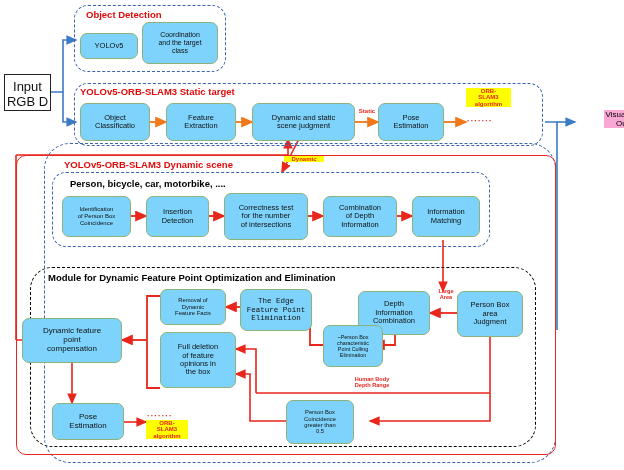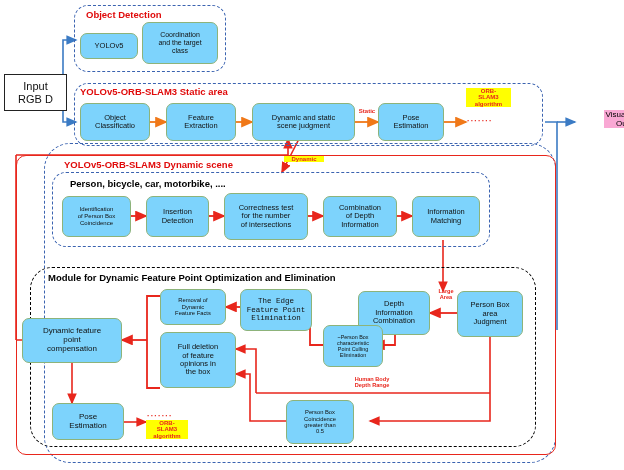--- a/index.html
+++ b/index.html
@@ -129,21 +129,21 @@
 
     <g stroke="#e8261c" stroke-width="1.6" fill="none">
       <path d="M286,421 L250,421 L250,374 L236,374" marker-end="url(#ar-red)"></path>
       <path d="M490,393 L256,393"></path>
       <path d="M256,393 L256,349 L236,349" marker-end="url(#ar-red)"></path>
     </g>
   </svg>
 
   <div class="abs outer-blue" style="left:44px;top:143px;width:512px;height:320px;"></div>
 
-  <div class="abs box-sq" style="left:4px;top:74px;width:63px;height:37px;font-size:11px;">
+  <div class="abs box-sq" style="left:4px;top:74px;width:47px;height:37px;font-size:13px;align-items:flex-end;">
     <div>
       <div>Input</div>
       <div>RGB D</div>
     </div>
   </div>
 
   <div class="abs grp-blue" style="left:74px;top:5px;width:152px;height:67px;"></div>
   <div class="abs cap-red" style="left:86px;top:9px;font-size:9.5px;">Object Detection</div>
 
   <div class="abs box" style="left:80px;top:33px;width:58px;height:26px;font-size:7.5px;">
@@ -151,21 +151,21 @@
   </div>
   <div class="abs box" style="left:142px;top:22px;width:76px;height:42px;font-size:7px;">
     <div>
       <div>Coordination</div>
       <div>and the target</div>
       <div>class</div>
     </div>
   </div>
 
   <div class="abs grp-blue" style="left:74px;top:83px;width:469px;height:63px;"></div>
-  <div class="abs cap-red" style="left:80px;top:86px;font-size:9.5px;">YOLOv5-ORB-SLAM3 Static area</div>
+  <div class="abs cap-red" style="left:80px;top:86px;font-size:9.5px;">YOLOv5-ORB-SLAM3 Static target</div>
 
   <div class="abs box" style="left:80px;top:103px;width:70px;height:38px;font-size:7.5px;">
     <div>
       <div>Object</div>
       <div>Classificatio</div>
     </div>
   </div>
   <div class="abs box" style="left:166px;top:103px;width:70px;height:38px;font-size:7.5px;">
     <div>
       <div>Feature</div>

